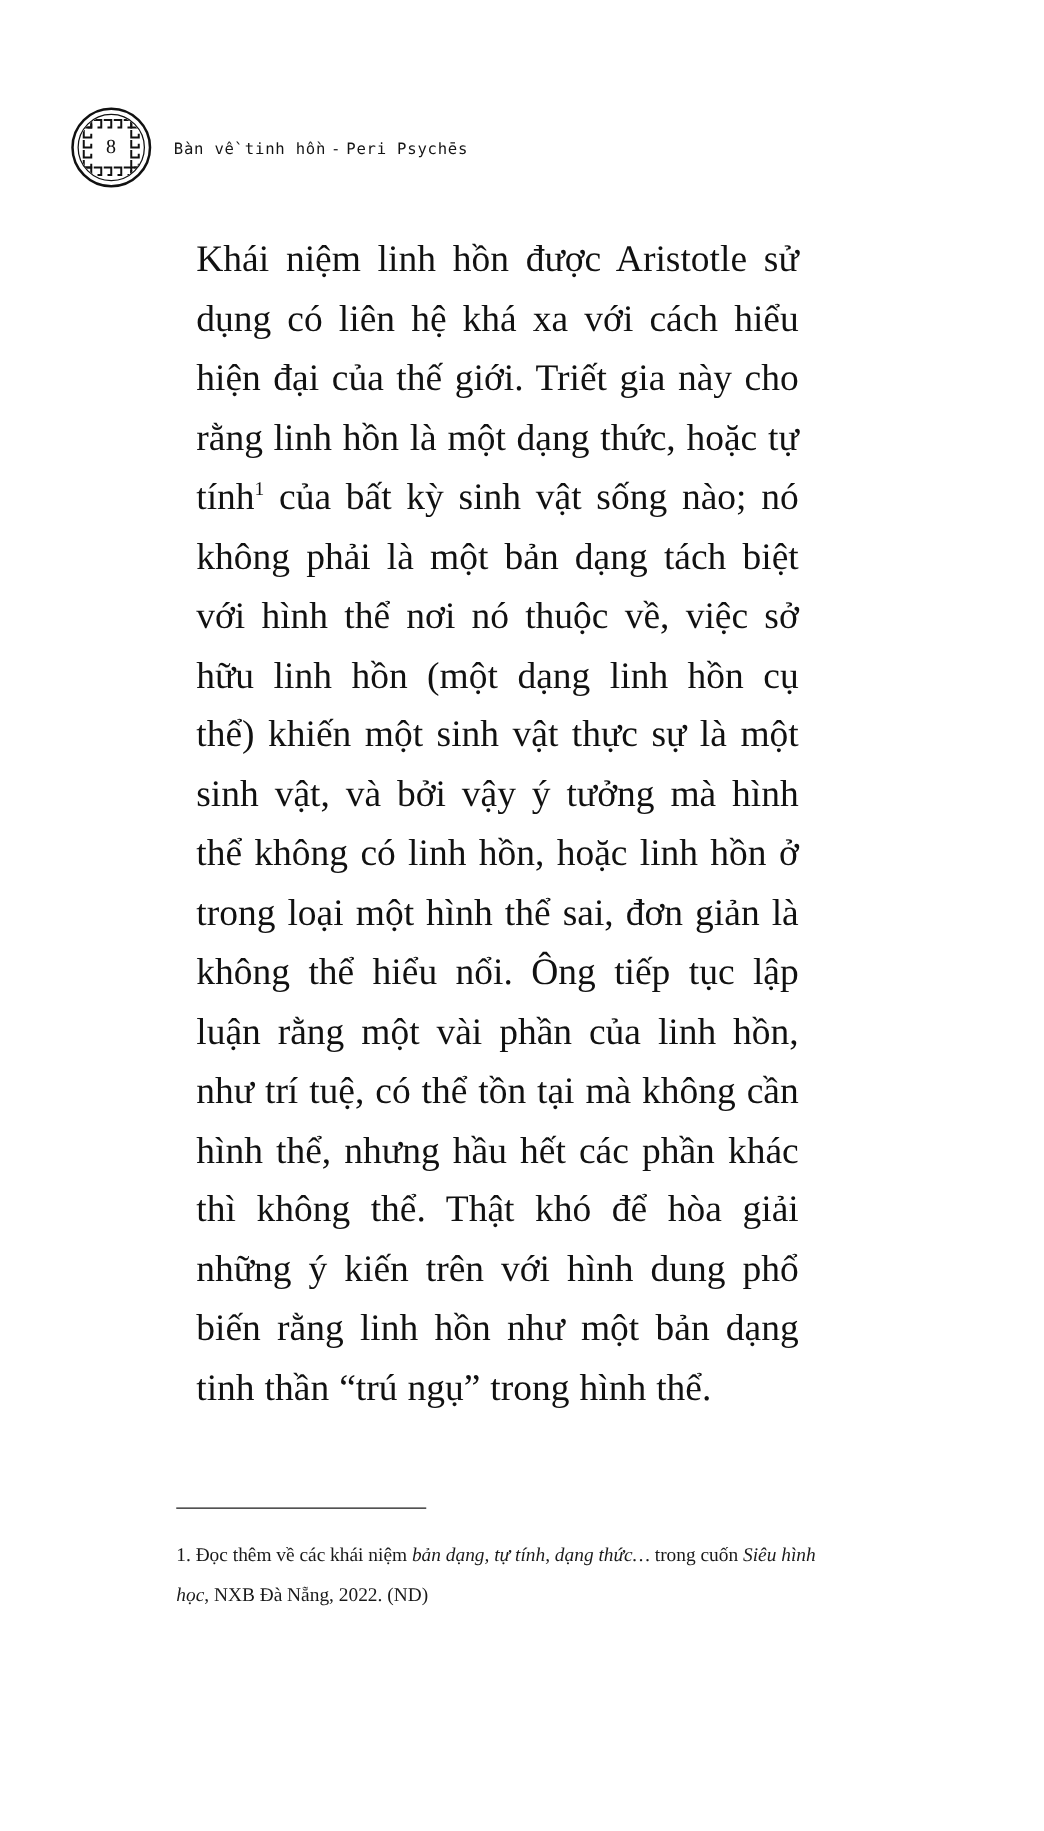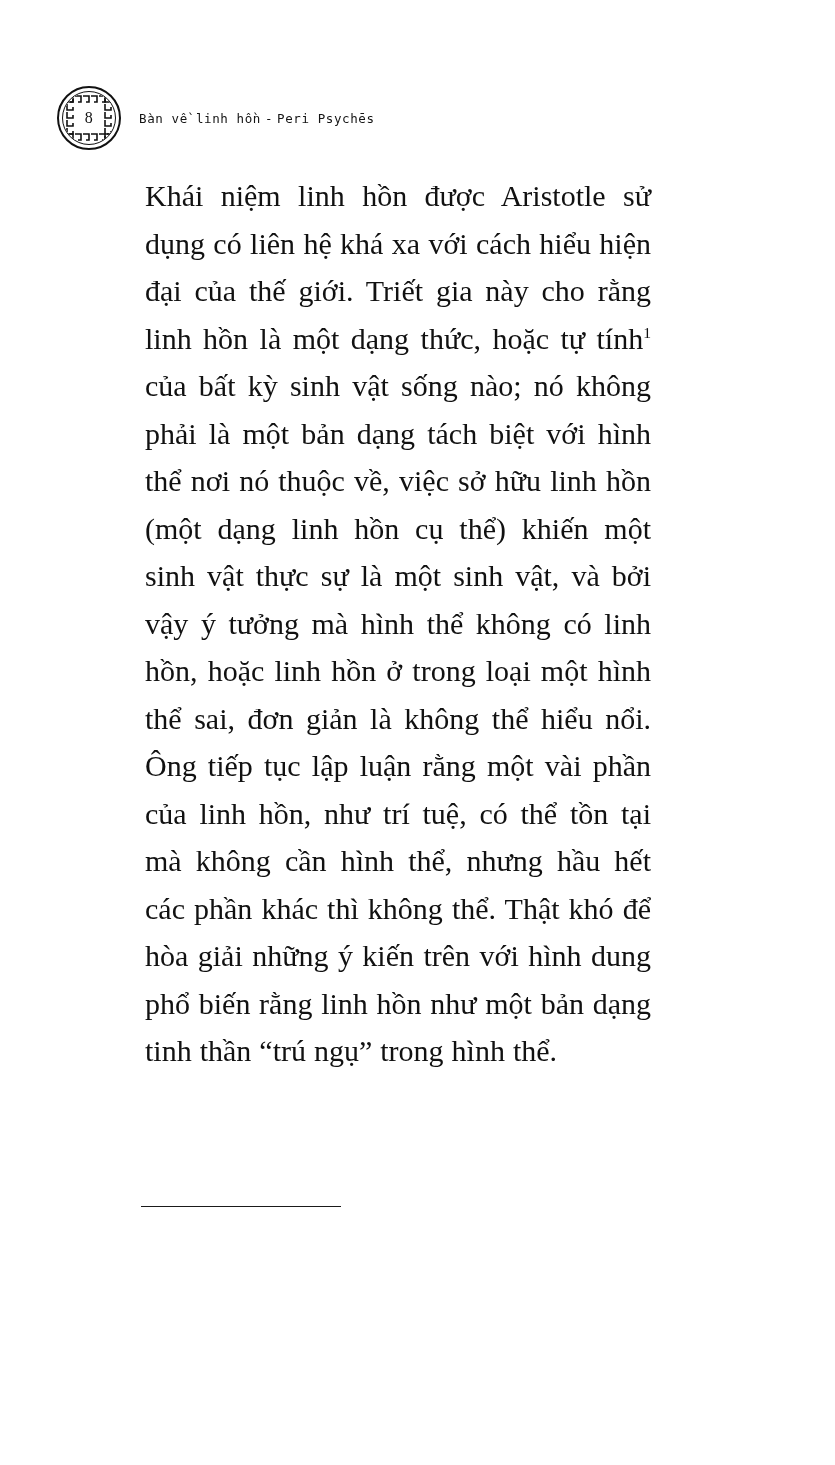--- a/index.html
+++ b/index.html
@@ -91,21 +91,21 @@
 
   
   .body-block {
     position: absolute;
     top: 168px;
     left: 141px;
     width: 514px;
   }
 
   .body-par {
-    margin: 4px;
+    margin: 16px;
     font-family: "Liberation Serif", serif;
     font-size: 30px;
     line-height: 47.5px;
     text-align: justify;
     text-align-last: left;
     color: #111111;
     -webkit-hyphens: none;
     hyphens: none;
     word-spacing: 0.5px;
   }
@@ -160,27 +160,28 @@
             <path d="M4 -4 v6 h6 v-3 M4 4 v6 h6 v-3 M4 12 v6 h6 v-3 M4 20 v6 h6 v-3 M4 28 v6 h6 v-3 M4 36 v6 h6 v-3 M4 44 v6 h6 v-3"></path>
             <path d="M42 -4 v6 h6 v-3 M42 4 v6 h6 v-3 M42 12 v6 h6 v-3 M42 20 v6 h6 v-3 M42 28 v6 h6 v-3 M42 36 v6 h6 v-3 M42 44 v6 h6 v-3"></path>
           </g>
         </svg>
       </div>
       <div class="ring-inner"></div>
       <div class="folio-number">8</div>
     </div>
 
     <div class="running-title">
-      <span class="rt-plain">Bàn về linh hồn</span>
+      <span class="rt-plain">Bàn về tinh hồn</span>
       <span class="rt-sep">-</span>
       <span class="rt-italic">Peri Psychēs</span>
     </div>
   </div>
 
   <div class="body-block">
     <p class="body-par"><span>Khái niệm linh hồn được Aristotle sử dụng có liên hệ khá xa với cách hiểu hiện đại của thế giới. Triết gia này cho rằng linh hồn là một dạng thức, hoặc tự tính</span><sup>1</sup><span> của bất kỳ sinh vật sống nào; nó không phải là một bản dạng tách biệt với hình thể nơi nó thuộc về, việc sở hữu linh hồn (một dạng linh hồn cụ thể) khiến một sinh vật thực sự là một sinh vật, và bởi vậy ý tưởng mà hình thể không có linh hồn, hoặc linh hồn ở trong loại một hình thể sai, đơn giản là không thể hiểu nổi. Ông tiếp tục lập luận rằng một vài phần của linh hồn, như trí tuệ, có thể tồn tại mà không cần hình thể, nhưng hầu hết các phần khác thì không thể. Thật khó để hòa giải những ý kiến trên với hình dung phổ biến rằng linh hồn như một bản dạng tinh thần “trú ngụ” trong hình thể.</span></p>
   </div>
 
   <div class="footnote">
     <div class="rule"></div>
+    <p class="fn-text"><span>1. Đọc thêm về các khái niệm </span><i>bản dạng, tự tính, dạng thức…</i><span> trong cuốn </span><i>Siêu hình học</i><span>, NXB Đà Nẵng, 2022. (ND)</span></p>
   </div>
 
 </div>
 
 </body></html>

